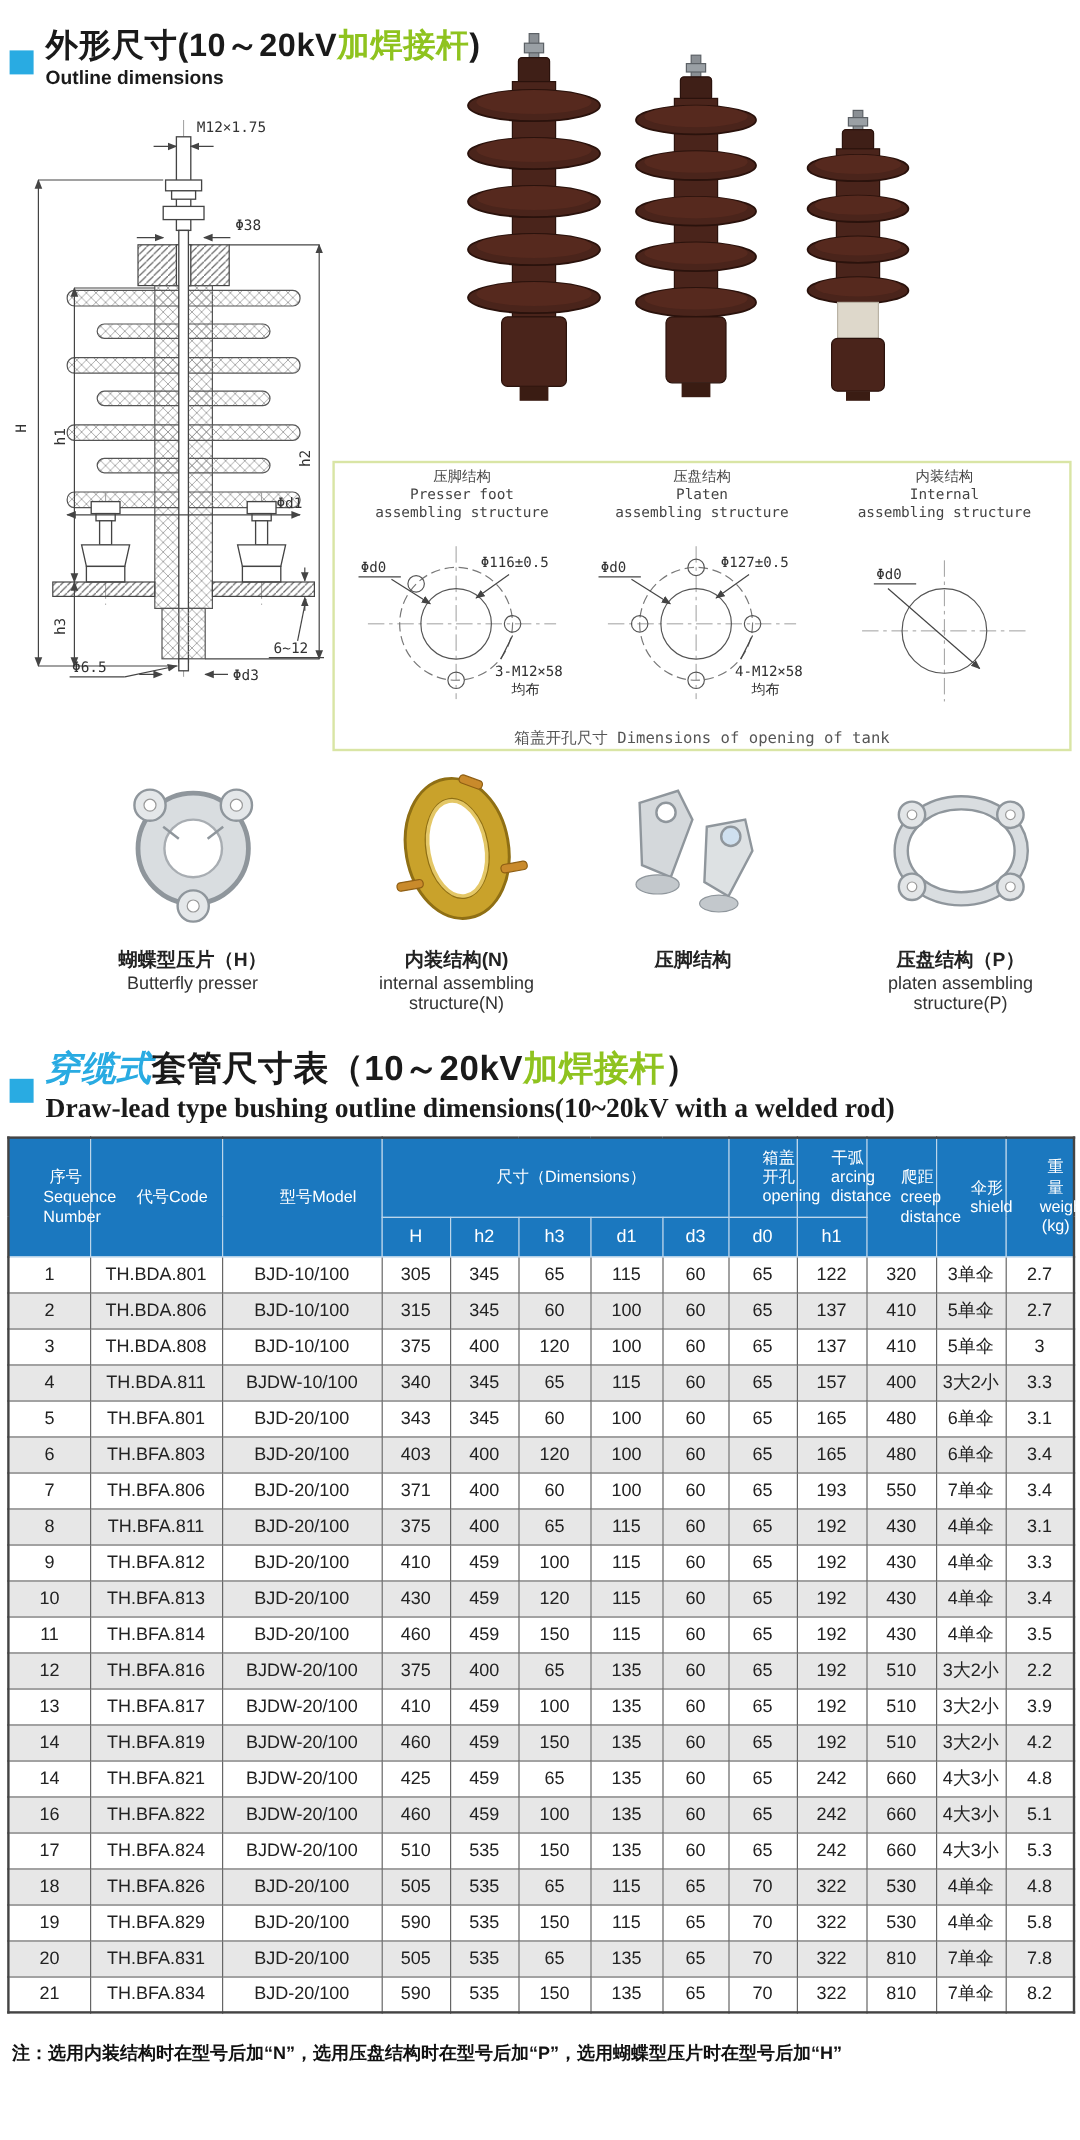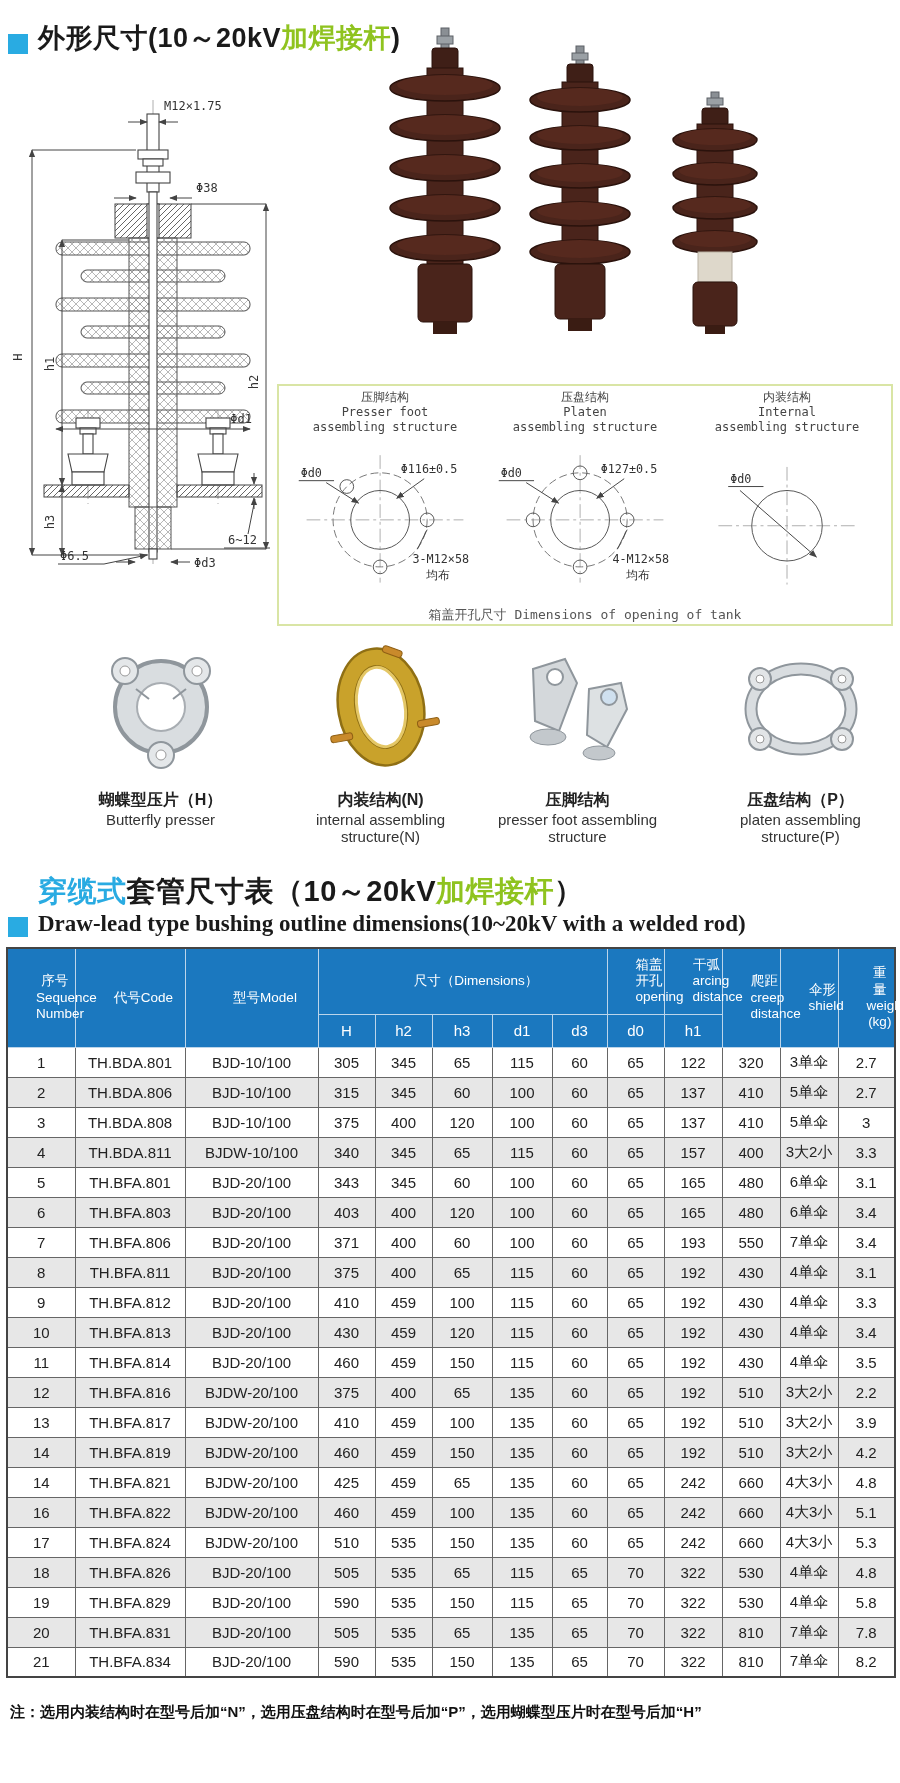--- a/index.html
+++ b/index.html
@@ -1,24 +1,24 @@
 <!DOCTYPE html>
 <html><head>
 <meta charset="utf-8">
 <style>
   * { box-sizing: border-box; }
   body { margin: 0; background: #ffffff; font-family: "Liberation Sans", sans-serif; }
   .page { position: relative; width: 900px; height: 1783px; background: #fff; overflow: hidden; }
 
   
-  .sec-header { position: absolute; display: flex; align-items: flex-end; }
+  .sec-header { position: absolute; display: flex; align-items: center; }
   .sec-bullet { width: 20px; height: 20px; background: #29abe2; margin-right: 10px; margin-top: 6px; flex: 0 0 auto; }
   .sec-title { font-size: 27px; font-weight: bold; color: #1a1a1a; line-height: 1.1; letter-spacing: 0.5px; }
   .sec-title .green { color: #8fc31f; }
-  .sec-title .blue { color: #29abe2; }
+  .sec-title .blue { color: #29abe2; font-style: italic; }
   .sec-sub { font-size: 16px; font-weight: bold; color: #1a1a1a; margin-top: 3px; }
   #sec2-header .sec-title { font-size: 29px; }
   #sec2-header .sec-sub { font-size: 23px; font-family: Liberation Serif, serif; }
 
   
   .cad { font-family: "DejaVu Sans Mono", monospace; fill: #333; font-size: 12px; }
   .dim { stroke: #444; stroke-width: 1; fill: none; }
   .part { fill: #fff; stroke: #444; stroke-width: 1.1; }
   .cline { stroke: #999; stroke-width: 0.8; stroke-dasharray: 14 4 3 4; fill: none; }
 
@@ -66,20 +66,21 @@
       <pattern id="xhatch" patternUnits="userSpaceOnUse" width="8" height="8">
         <path d="M0,8 L8,0 M0,0 L8,8" stroke="#9a9a9a" stroke-width="0.7"></path>
       </pattern>
     </defs>
   </svg>
 
   <div class="sec-header" id="sec1-header" style="left:8px; top:24px;">
     <div class="sec-bullet"></div>
     <div>
       <div class="sec-title"><span>外形尺寸(10～20kV</span><span class="green">加焊接杆</span><span>)</span></div>
+      <div class="sec-sub">Outline dimensions</div>
     </div>
   </div>
 
   <svg class="abs" style="left:8px; top:92px;" width="268" height="478" viewBox="0 0 268 478">
     <line class="cline" x1="145" y1="8" x2="145" y2="474"></line>
 
     <rect class="part" x="139" y="22" width="12" height="78"></rect>
     <rect class="part" x="130" y="58" width="30" height="9"></rect>
     <rect class="part" x="135" y="67" width="20" height="7"></rect>
     <rect class="part" x="128" y="80" width="34" height="11"></rect>
@@ -335,22 +336,20 @@
       <svg width="170" height="140" viewBox="0 0 170 140">
         <path d="M40,30 L72,20 L84,44 L66,92 L42,82 z" fill="#d4d8db" stroke="#8f969c" stroke-width="2"></path>
         <circle cx="62" cy="38" r="8" fill="#ffffff" stroke="#8f969c" stroke-width="2"></circle>
         <ellipse cx="55" cy="98" rx="18" ry="8" fill="#c3c8cc" stroke="#8f969c"></ellipse>
         <path d="M96,50 L128,44 L134,70 L114,108 L94,96 z" fill="#dde1e3" stroke="#8f969c" stroke-width="2"></path>
         <circle cx="116" cy="58" r="8" fill="#cfe0ef" stroke="#8f969c" stroke-width="2"></circle>
         <ellipse cx="106" cy="114" rx="16" ry="7" fill="#c3c8cc" stroke="#8f969c"></ellipse>
       </svg>
     </div>
     <div class="part-cn">压脚结构</div>
-    <div class="part-en">presser foot assembling
-structure</div>
   </div>
 
   <div class="part-fig" style="left:688px;">
     <div class="part-icon">
       <svg width="170" height="140" viewBox="0 0 170 140">
         <ellipse cx="85" cy="70" rx="50" ry="40" fill="none" stroke="#8f969c" stroke-width="13"></ellipse>
         <ellipse cx="85" cy="70" rx="50" ry="40" fill="none" stroke="#d9dde0" stroke-width="9"></ellipse>
         <circle cx="44" cy="40" r="11" fill="#e2e5e7" stroke="#8f969c" stroke-width="2"></circle>
         <circle cx="44" cy="40" r="4" fill="#ffffff" stroke="#999999"></circle>
         <circle cx="126" cy="40" r="11" fill="#e2e5e7" stroke="#8f969c" stroke-width="2"></circle>

